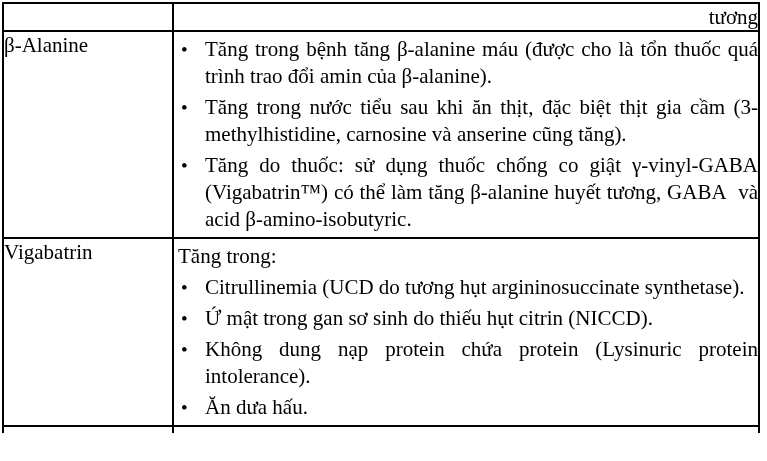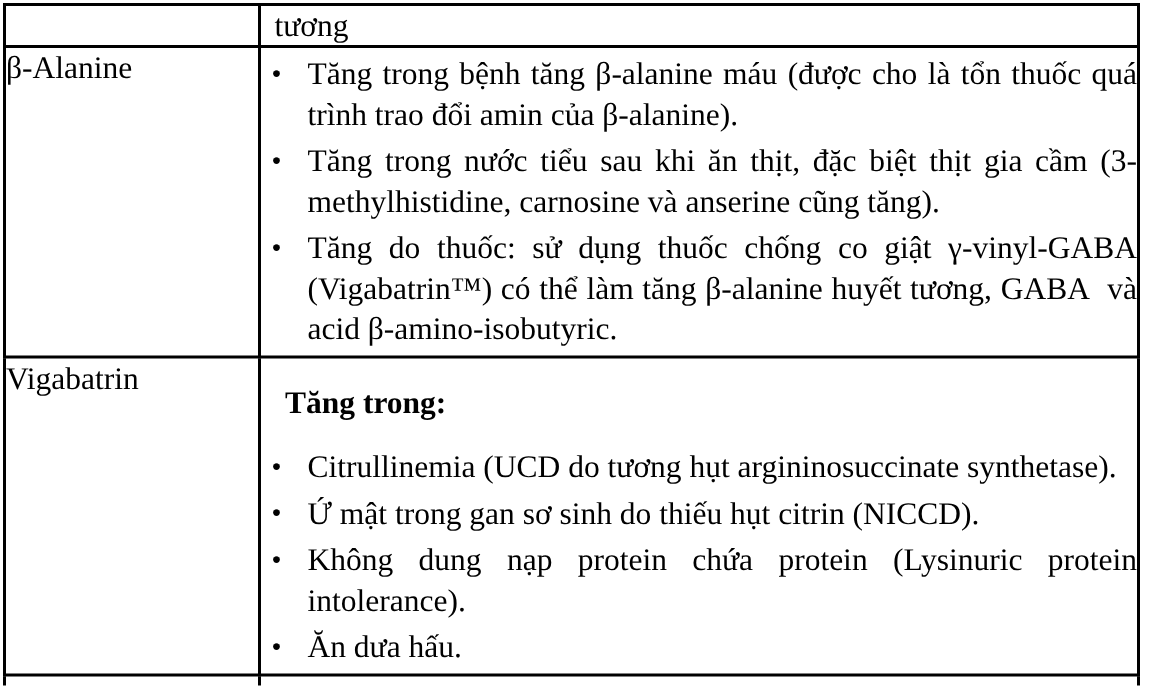--- a/index.html
+++ b/index.html
@@ -25,31 +25,31 @@
   .doc-table td {
     border: 2px solid #000000;
     vertical-align: top;
     padding: 0;
   }
   col.col-label   { width: 170px; }
   .label-cell     { padding: 4px 4px 0 7px; }
   .content-cell   { padding: 2px 8px 2px 6px; }
   
   .row-continuation td { height: 26px; line-height: 26px; }
-  .continuation   { padding-left: 9px; }
+  .continuation   { padding-left: 24px; text-align: right; }
   
   .bullet-item    { display: flex; margin: 4px 0; }
   .bullet-marker  {
     flex: 0 0 31px;
     padding-left: 7px;
     font-size: 19px;
     line-height: 27px;
   }
   .bullet-text    { flex: 1 1 auto; text-align: justify; }
-  .intro-line     { margin: 16px; font-weight: bold; }
+  .intro-line     { margin: 4px; }
   
   .row-partial td { height: 7px; border-bottom: none; }
 </style>
 </head>
 <body>
 
 <div class="page">
   <table class="doc-table">
     <colgroup>
       <col class="col-label">

